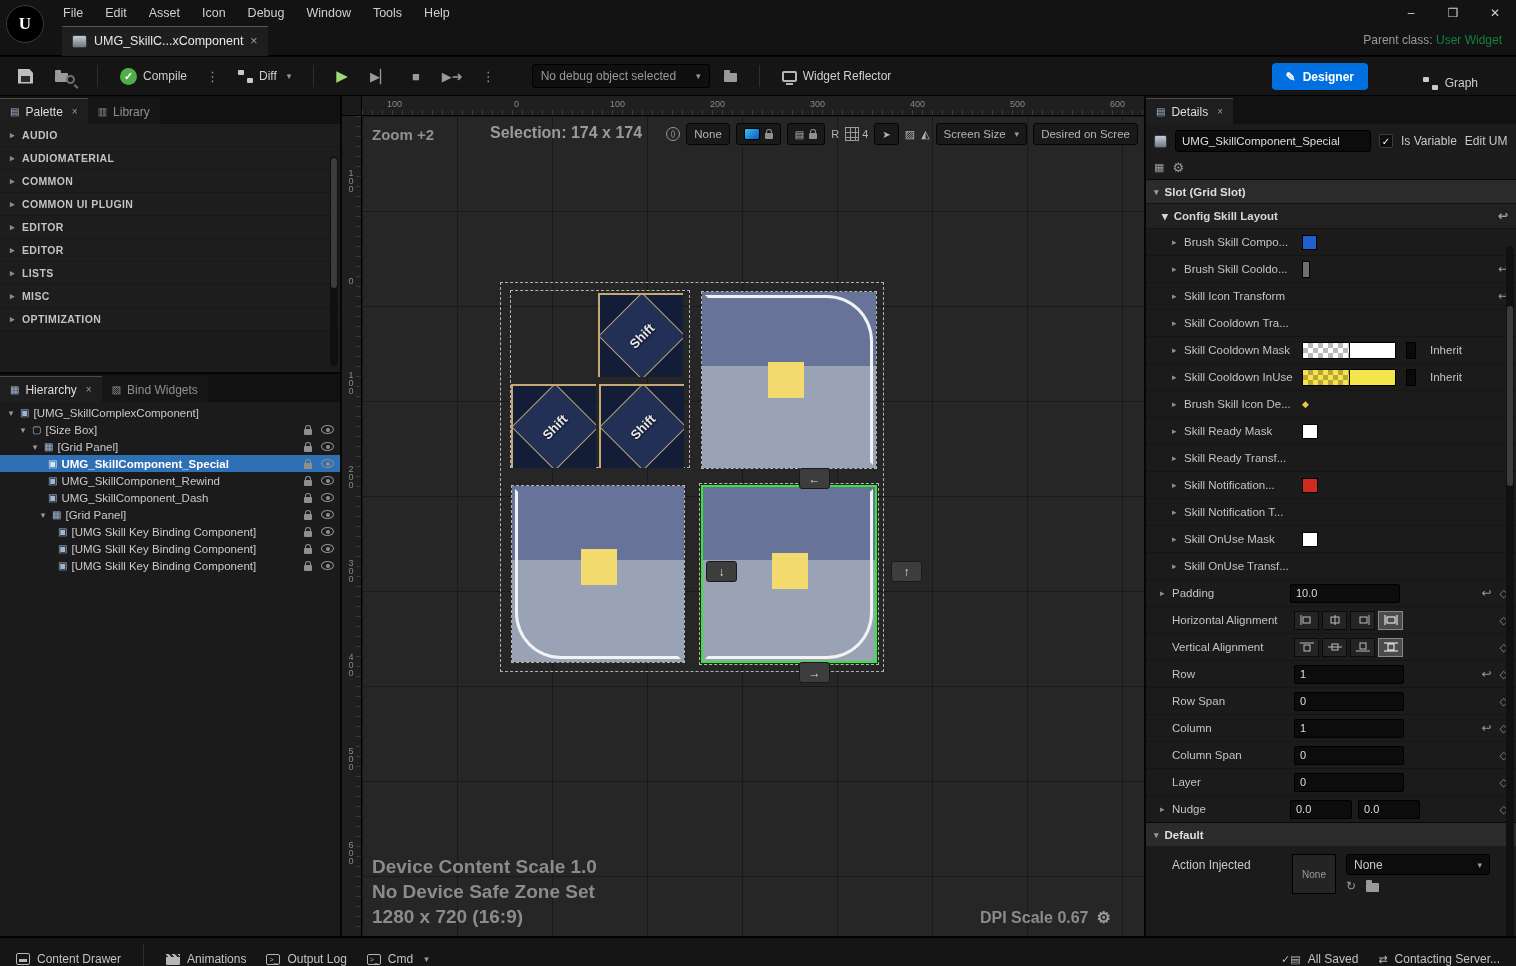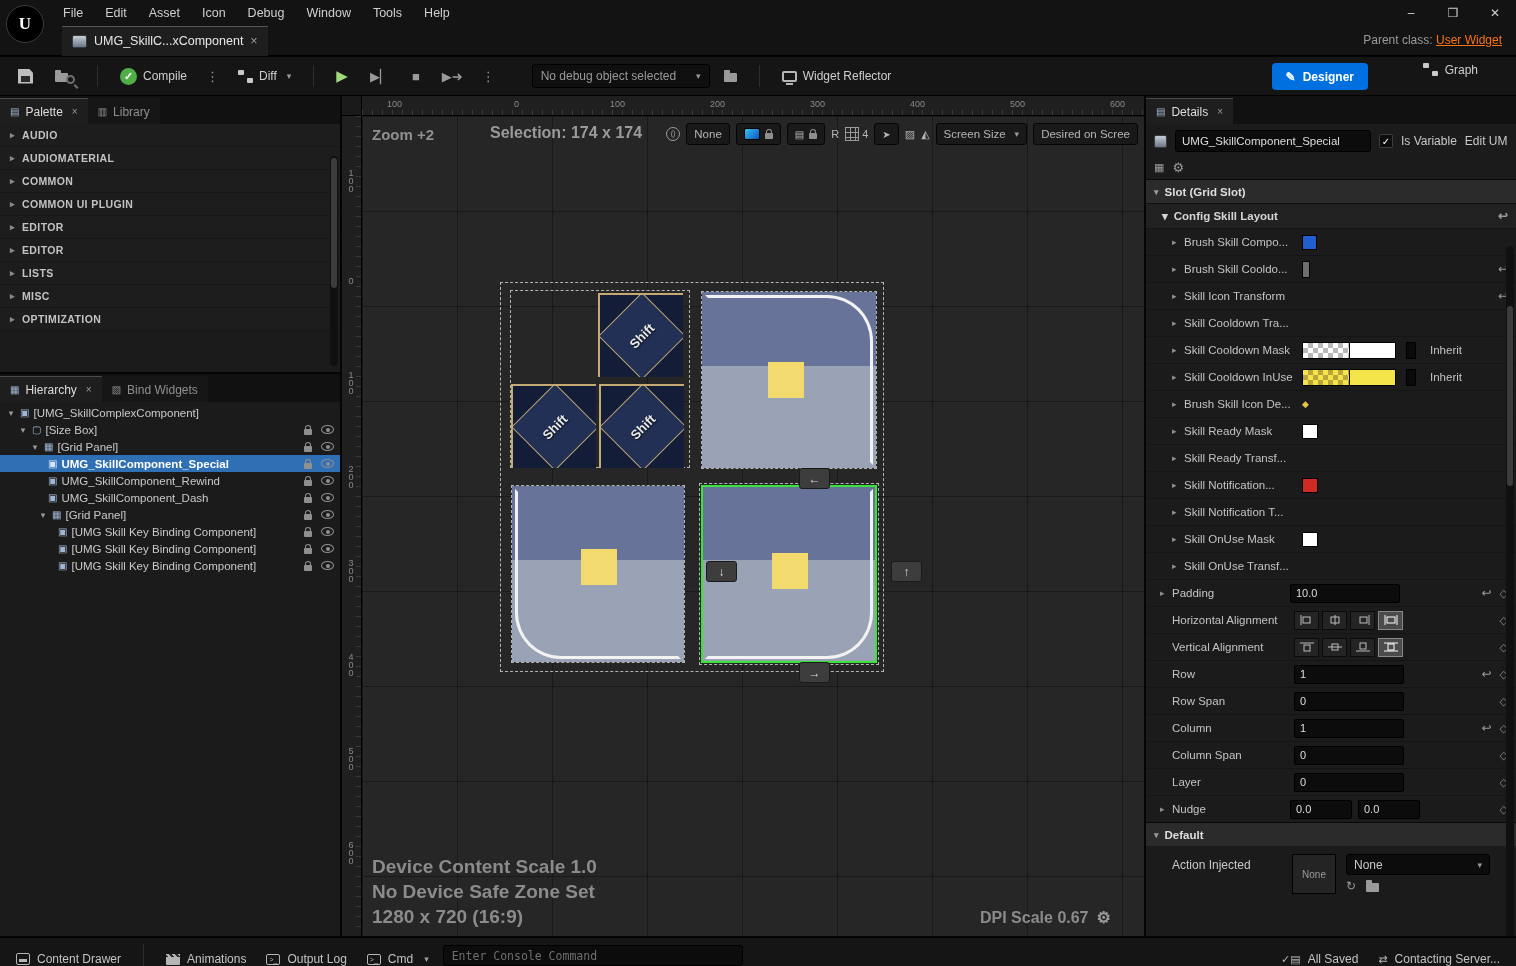--- a/index.html
+++ b/index.html
@@ -54,30 +54,30 @@
   #topbar{left:0;top:0;width:1516px;height:26px;background:#131313}
   #logo{left:6px;top:5px;width:38px;height:38px;border-radius:50%;background:#000;border:1px solid #3b3b3b;z-index:10;display:flex;align-items:center;justify-content:center;color:#fff;font-weight:bold;font-size:17px;font-family:"Liberation Serif",serif}
   .menu-item{padding:0 11px;height:26px;display:flex;align-items:center;color:#cfcfcf;font-size:12.5px;cursor:pointer}
   #win-controls{right:0;top:0;height:26px;display:flex}
   .win-btn{width:42px;height:26px;display:flex;align-items:center;justify-content:center;color:#cfcfcf;font-size:12px;cursor:pointer}
 
   
   #tabrow{left:0;top:26px;width:1516px;height:30px;background:#131313;border-bottom:1px solid #000}
   #asset-tab{margin-left:62px;height:30px;display:flex;align-items:center;gap:7px;padding:0 10px;background:#1e1e1e;border-top:1px solid #555;color:#e8e8e8;font-size:12.5px;cursor:pointer}
   #parent-class{position:absolute;right:14px;top:7px;color:#9a9a9a;font-size:12px}
-  #parent-class .lnk{color:#f97316;text-decoration:underline;cursor:pointer}
+  #parent-class .lnk{color:#15803d;cursor:pointer}
 
   
   #toolbar{left:0;top:57px;width:1516px;height:39px;background:#151515;border-bottom:1px solid #000;display:flex;align-items:center;padding:0 10px;gap:6px}
   .tb-btn{display:flex;align-items:center;gap:6px;padding:4px 8px;border-radius:3px;color:#cfcfcf;cursor:pointer}
   .play{color:#9fd978;font-size:15px}
   .gray-ic{color:#9a9a9a;font-size:13px}
   #debug-select{width:178px;height:24px;background:#0f0f0f;border:1px solid #000;border-radius:3px;display:flex;align-items:center;padding:0 8px;color:#9a9a9a;cursor:pointer}
   #designer-btn{position:absolute;right:148px;top:63px;height:27px;background:#0070e0;border-radius:4px;display:flex;align-items:center;gap:7px;padding:0 14px;color:#fff;font-weight:bold;cursor:pointer}
-  #graph-btn{position:absolute;right:28px;top:63px;height:27px;display:flex;align-items:flex-start;gap:7px;padding:0 10px;color:#cfcfcf;cursor:pointer;border-radius:4px}
+  #graph-btn{position:absolute;right:28px;top:63px;height:27px;display:flex;align-items:flex-end;gap:7px;padding:0 10px;color:#cfcfcf;cursor:pointer;border-radius:4px}
 
   
   .panel{position:absolute;background:#1b1b1b}
   .ptabs{height:28px;background:#111;display:flex;align-items:flex-end}
   .ptab{height:26px;display:flex;align-items:center;gap:6px;padding:0 10px;background:#1e1e1e;border-top:1px solid #4a4a4a;color:#ddd;font-size:12px;cursor:pointer}
   .ptab.off{background:#161616;border-top:1px solid transparent;color:#8f8f8f}
   .ptab .x{color:#9a9a9a;font-size:10px;margin-left:3px}
   .searchbox{height:22px;background:#0c0c0c;border:1px solid #000;border-radius:11px;display:flex;align-items:center;gap:6px;padding:0 8px;margin:6px 8px}
   .searchbox input{background:transparent;border:none;outline:none;color:#bbb;font-size:11.5px;width:100%;font-family:"Liberation Sans",sans-serif}
   .searchbox input::placeholder{color:#6f6f6f}
@@ -852,21 +852,20 @@
   </div>
   <div class="sb-item">
     <span class="i-console">&gt;_</span>
     <span>Output Log</span>
   </div>
   <div class="sb-item">
     <span class="i-console">&gt;_</span>
     <span>Cmd</span>
     <span class="caret">▾</span>
   </div>
-  <input id="console-input" placeholder="Enter Console Command" style="">
   <div class="grow"></div>
   <div class="sb-item">
     <span class="i-check-sc">✓▤</span>
     <span>All Saved</span>
   </div>
   <div class="sb-item">
     <span class="i-check-sc">⇄</span>
     <span>Contacting Server...</span>
   </div>
 </div>

